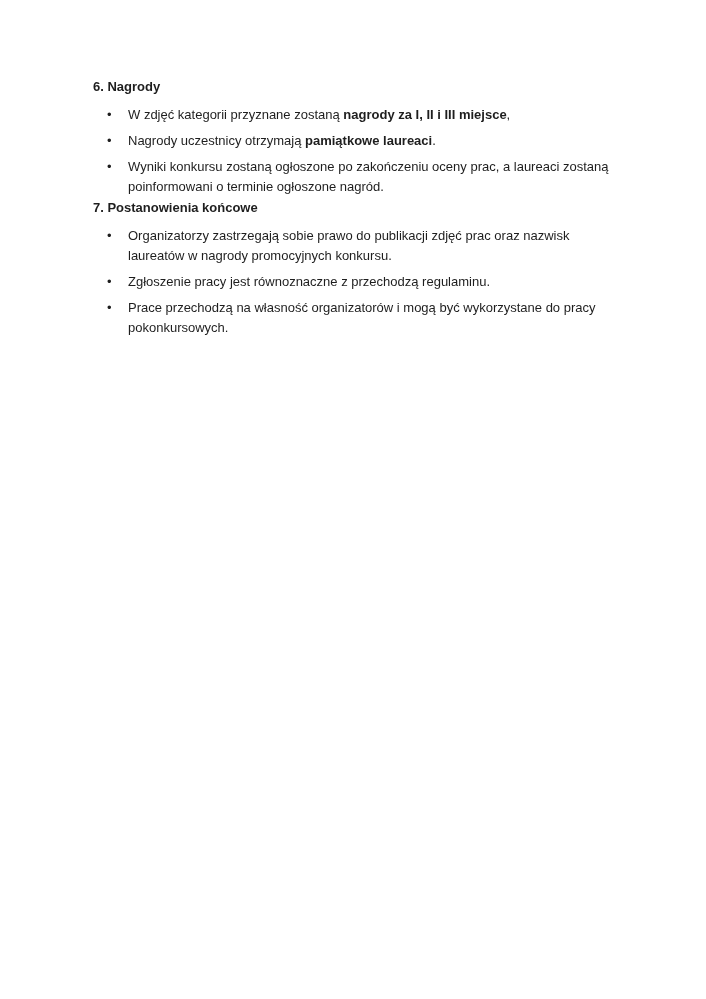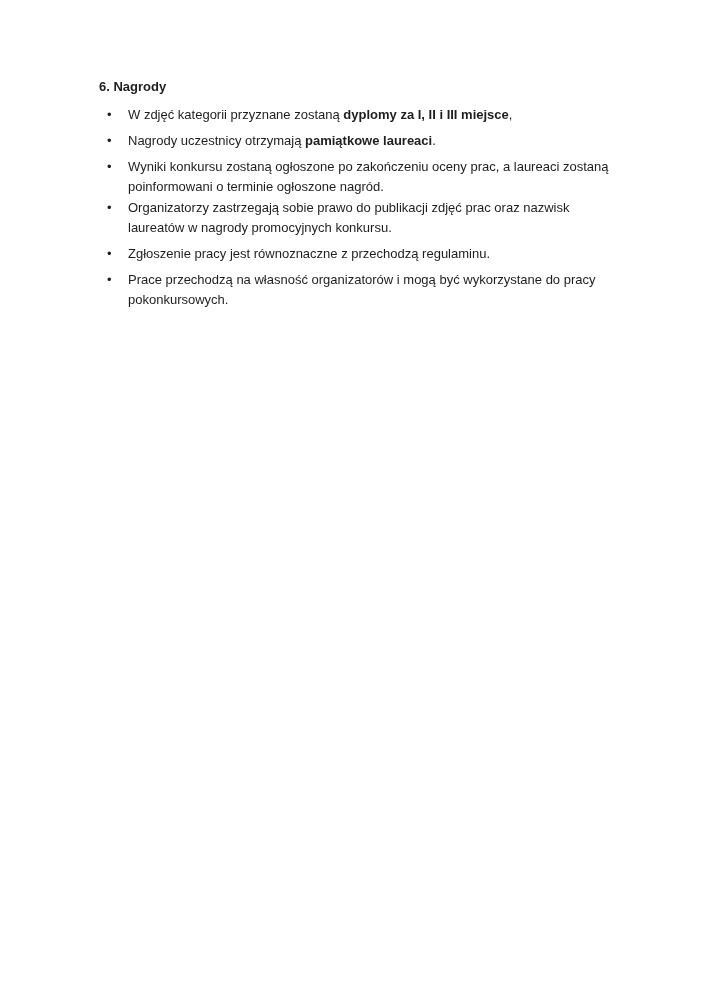--- a/index.html
+++ b/index.html
@@ -26,21 +26,21 @@
   .section {
     margin: 0;
   }
   .section + .section {
     margin-top: -5px;
   }
   .section-heading {
     font-size: 13px;
     line-height: 20px;
     font-weight: bold;
-    margin: 0 0 8px 17px;
+    margin: 0 0 8px 11px;
   }
   ul.bullet-list {
     list-style: none;
     margin: 0;
     padding: 0;
   }
   li.bullet-item {
     display: flex;
     margin: 0 0 6px 0;
   }
@@ -61,33 +61,34 @@
 </head>
 <body>
 
 <main class="page" style="background: rgb(255, 255, 255); color: rgb(30, 30, 30);">
   <div id="doc-content">
       <section class="section">
         <h2 class="section-heading">6. Nagrody</h2>
         <ul class="bullet-list">
           <li class="bullet-item">
             <span class="bullet-marker">•</span>
-            <span class="bullet-text"><span>W zdjęć kategorii przyznane zostaną </span><strong>dyplomy za I, II i III miejsce</strong><span>,</span></span>
+            <span class="bullet-text"><span>W zdjęć kategorii przyznane zostaną </span><strong>nagrody za I, II i III miejsce</strong><span>,</span></span>
           </li>
           <li class="bullet-item">
             <span class="bullet-marker">•</span>
             <span class="bullet-text"><span>Nagrody uczestnicy otrzymają </span><strong>pamiątkowe laureaci</strong><span>.</span></span>
           </li>
           <li class="bullet-item">
             <span class="bullet-marker">•</span>
             <span class="bullet-text"><span>Wyniki konkursu zostaną ogłoszone po zakończeniu oceny prac, a laureaci zostaną poinformowani o terminie ogłoszone nagród.</span></span>
           </li>
         </ul>
       </section>
       <section class="section">
+        <h2 class="section-heading">7. Postanowienia końcowe</h2>
         <ul class="bullet-list">
           <li class="bullet-item">
             <span class="bullet-marker">•</span>
             <span class="bullet-text"><span>Organizatorzy zastrzegają sobie prawo do publikacji zdjęć prac oraz nazwisk laureatów w nagrody promocyjnych konkursu.</span></span>
           </li>
           <li class="bullet-item">
             <span class="bullet-marker">•</span>
             <span class="bullet-text"><span>Zgłoszenie pracy jest równoznaczne z przechodzą regulaminu.</span></span>
           </li>
           <li class="bullet-item">

